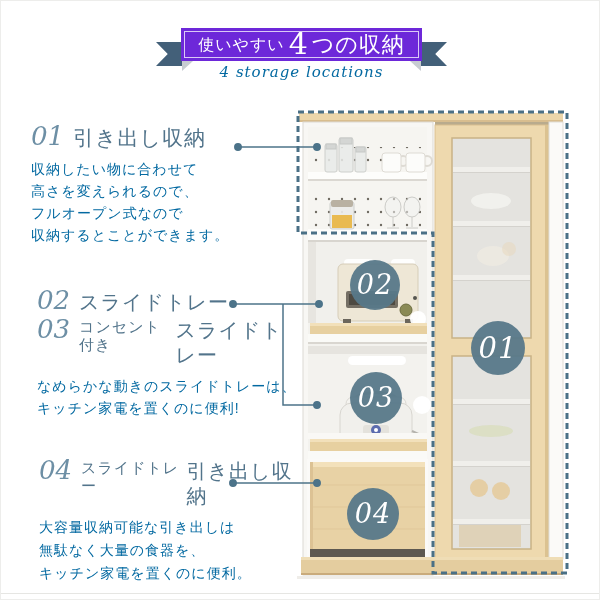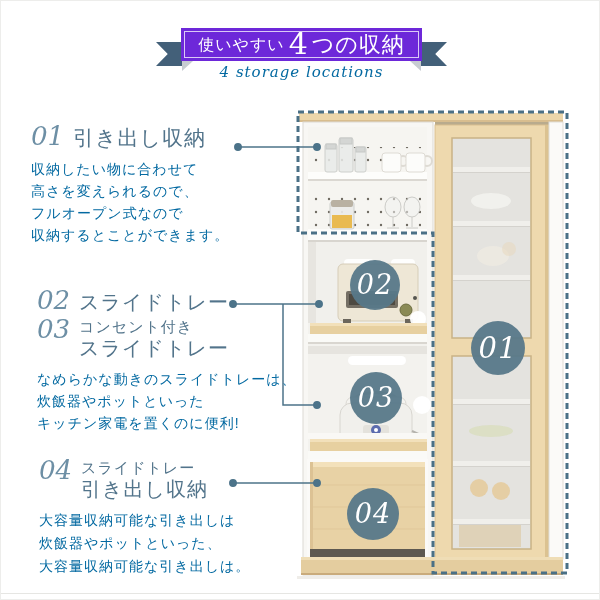--- a/index.html
+++ b/index.html
@@ -36,21 +36,21 @@
   .g3{left:38px;top:456px;}
   .h-row{display:flex;align-items:flex-start;margin-bottom:2px;}
   .h-num{
     font-family:"DejaVu Serif","Liberation Serif",serif;font-style:italic;
     font-size:26px;line-height:1.05;color:#6d8fa5;margin-right:9px;flex:0 0 auto;
   }
   .h-title{
     font-family:"DejaVu Serif","Liberation Serif",serif;font-weight:500;
     font-size:21px;color:#52748b;letter-spacing:1px;line-height:1.2;padding-top:3px;
   }
-  .h-title-block{display:flex;flex-direction:column;padding-top:2px;justify-content:flex-end;}
+  .h-title-block{display:flex;flex-direction:row;padding-top:2px;justify-content:flex-end;}
   .h-title-sm{
     font-family:"DejaVu Serif","Liberation Serif",serif;font-weight:500;
     font-size:15px;color:#52748b;letter-spacing:1px;line-height:18px;
   }
   .h-title-lg{
     font-family:"DejaVu Serif","Liberation Serif",serif;font-weight:500;
     font-size:20px;color:#52748b;letter-spacing:1px;line-height:25px;
   }
   .body{margin-top:7px;font-size:14px;color:#0369a1;letter-spacing:1px;}
   .g1 .body div,.g2 .body div{line-height:22px;}
@@ -296,34 +296,33 @@
     </div>
     <div class="h-row">
       <span class="h-num">03</span>
       <span class="h-title-block">
         <span class="h-title-sm">コンセント付き</span>
         <span class="h-title-lg">スライドトレー</span>
       </span>
     </div>
     <div class="body">
       <div>なめらかな動きのスライドトレーは、</div>
-      <div>炊飯器やポットといった</div>
       <div>キッチン家電を置くのに便利!</div>
     </div>
   </section>
 
   <section class="group g3">
     <div class="h-row">
       <span class="h-num">04</span>
       <span class="h-title-block">
         <span class="h-title-sm">スライドトレー</span>
         <span class="h-title-lg">引き出し収納</span>
       </span>
     </div>
     <div class="body">
       <div>大容量収納可能な引き出しは</div>
-      <div>炊飯器やポットといった、</div>
-      <div>大容量収納可能な引き出しは。</div>
+      <div>無駄なく大量の食器を、</div>
+      <div>キッチン家電を置くのに便利。</div>
     </div>
   </section>
 
   <div class="bottom-rule"></div>
 </div>
 
 </body></html>

